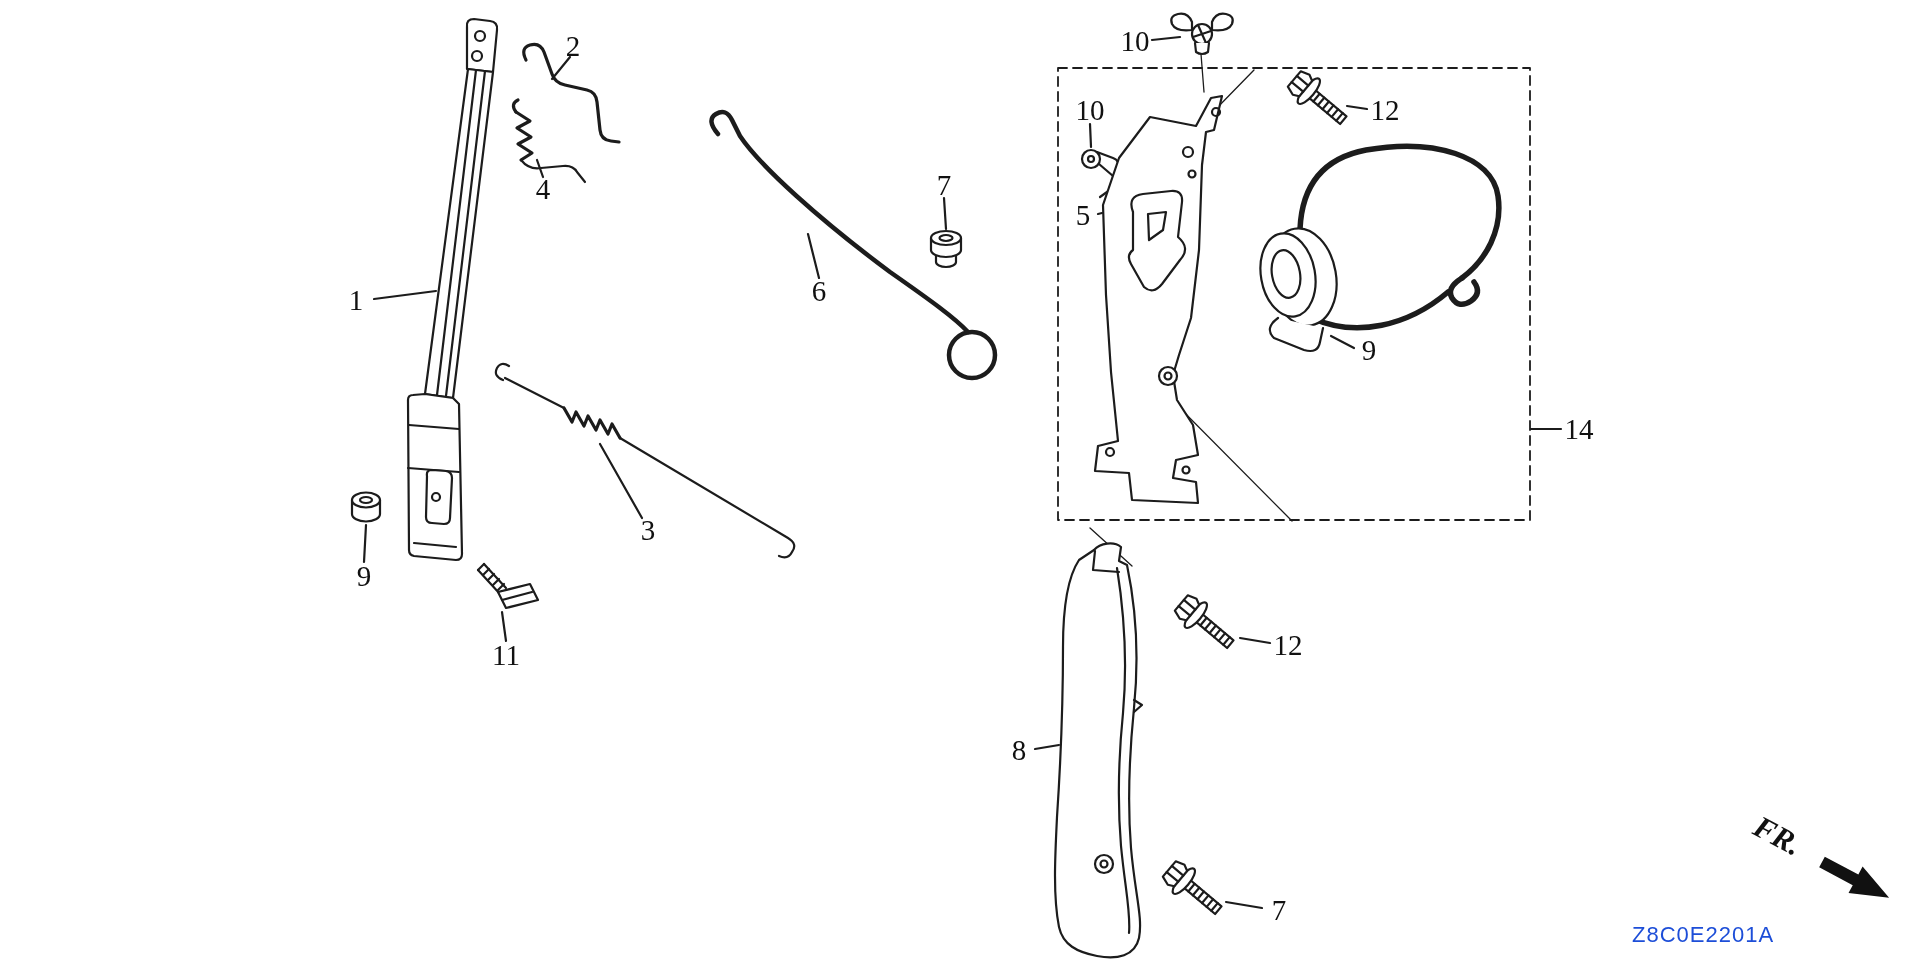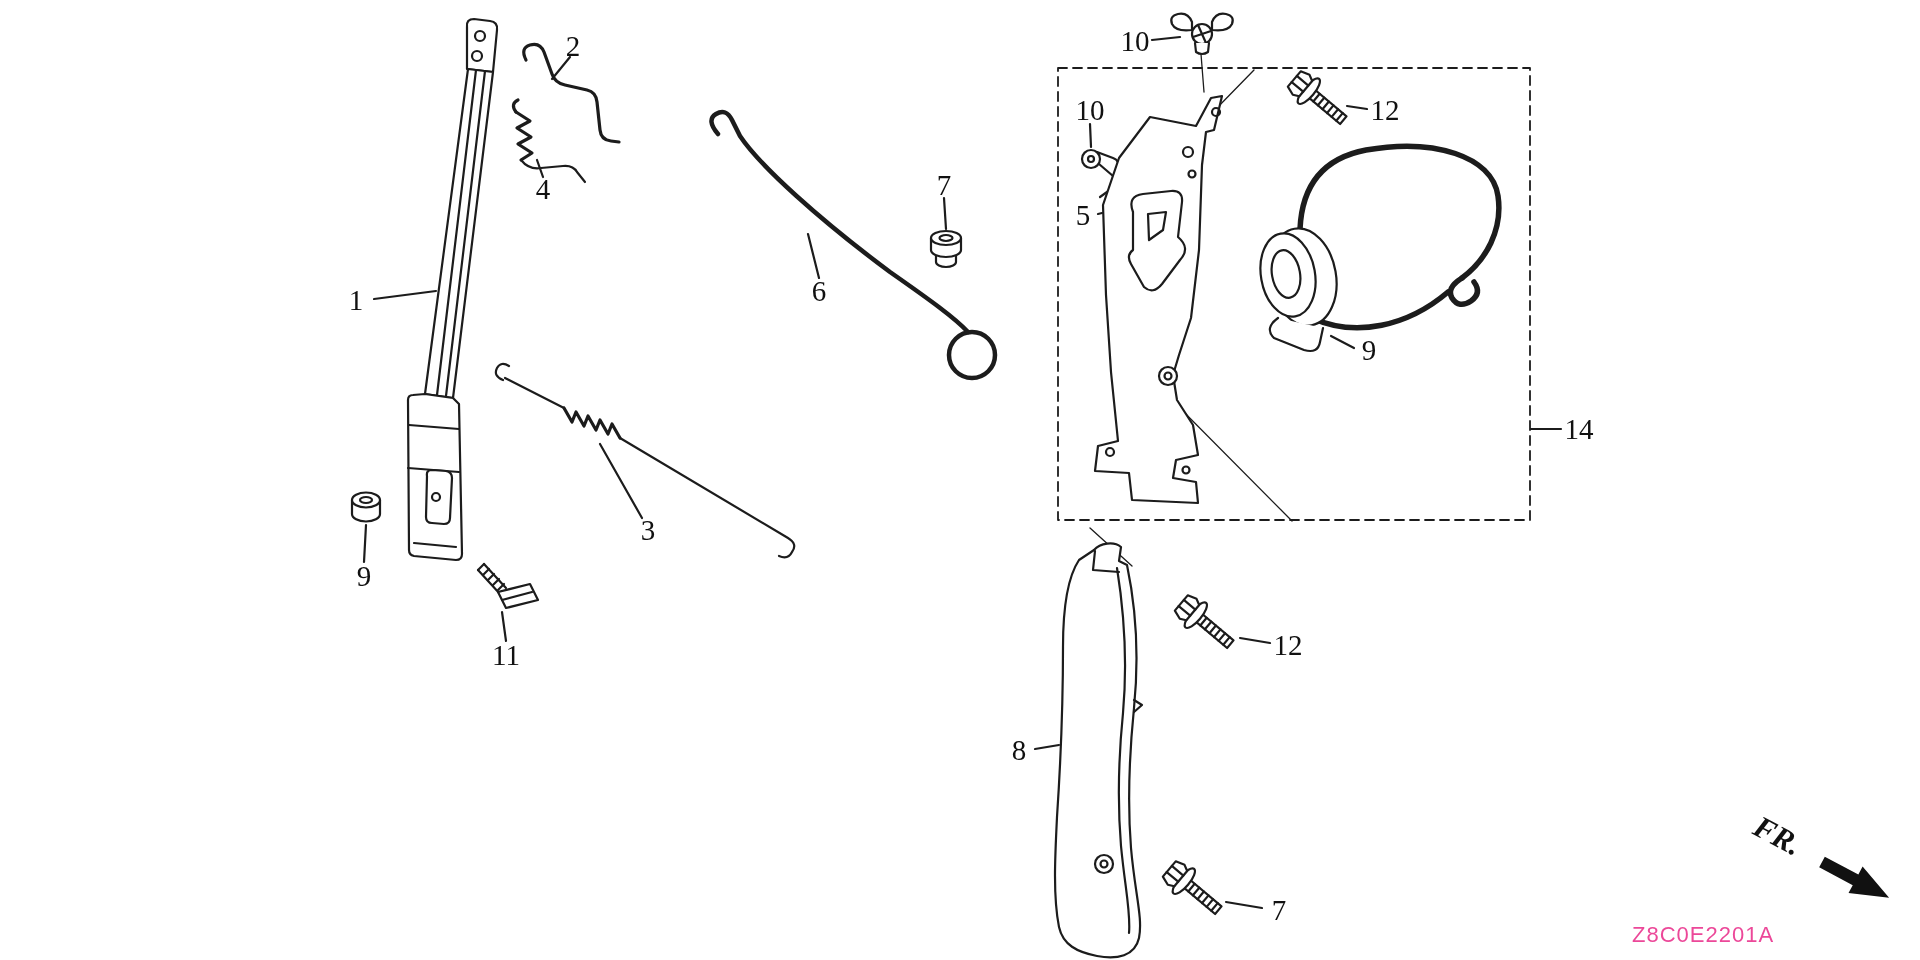--- a/index.html
+++ b/index.html
@@ -22,21 +22,21 @@
     font-family:"Liberation Serif",serif;font-size:29px;color:#111;
     white-space:nowrap;
   }
   .fr-label{
     position:absolute;left:1753px;top:818px;
     font-family:"Liberation Serif",serif;font-style:italic;font-weight:700;
     font-size:31px;transform:rotate(28deg);color:#111;
   }
   .diagram-code{
     position:absolute;left:1632px;top:922px;
-    font-family:"Liberation Sans",sans-serif;font-size:22px;letter-spacing:1px;color:#ec4899;
+    font-family:"Liberation Sans",sans-serif;font-size:22px;letter-spacing:1px;color:#1d4ed8;
   }
 </style>
 </head>
 <body>
 
 <svg class="canvas" width="1920" height="960" viewBox="0 0 1920 960">
 
   <defs>
     <g id="flange-bolt">
       <path class="w" d="M-5,8 h10 v42 h-10 z"></path>

